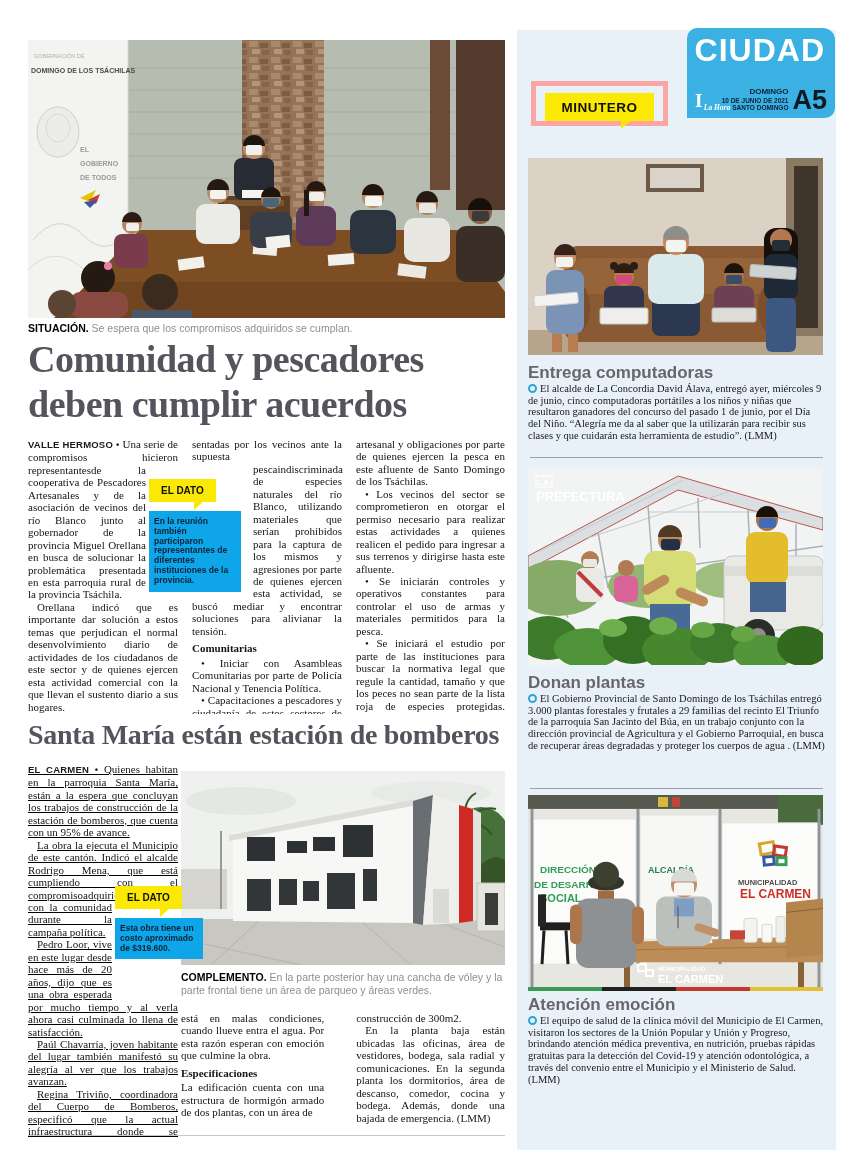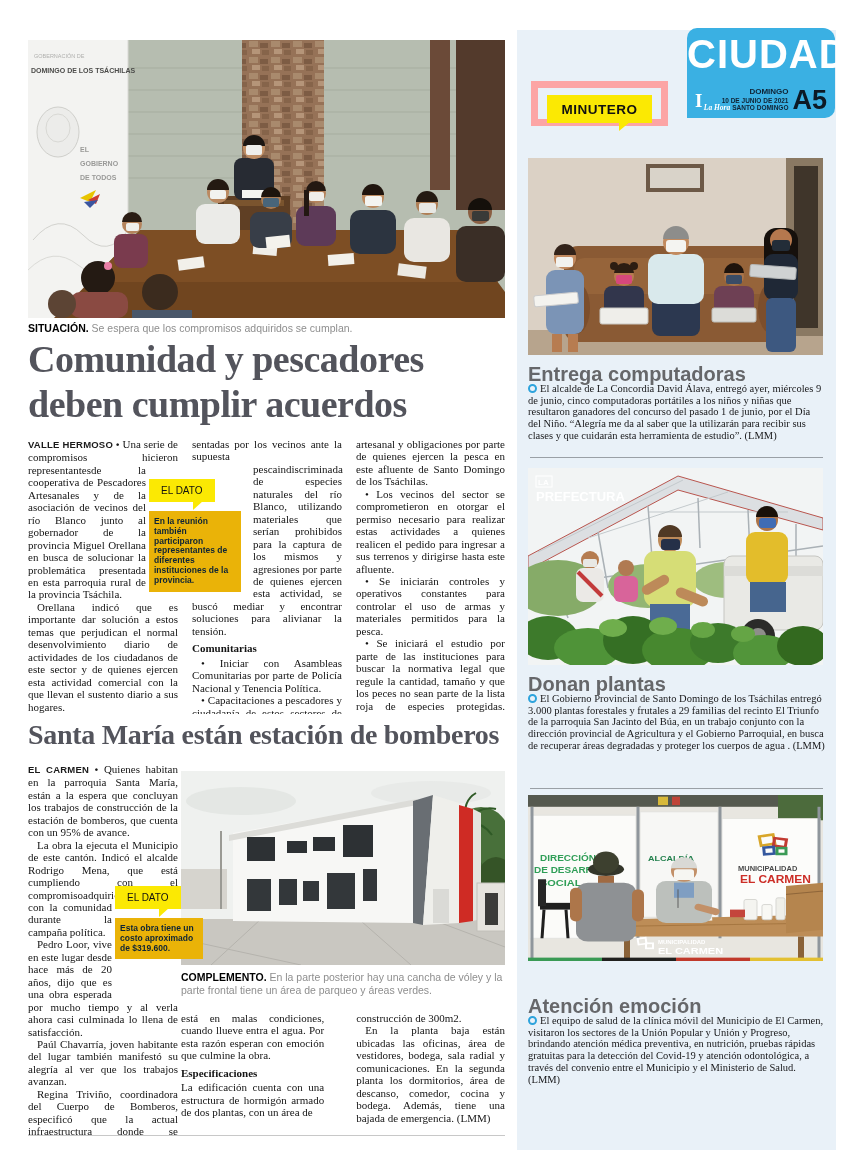--- a/index.html
+++ b/index.html
@@ -6,49 +6,49 @@
   #page{position:relative;width:843px;height:1165px;background:#ffffff;overflow:hidden;
         font-family:"Liberation Sans",sans-serif;}
   .abs{position:absolute;}
 
   
   .sidebar-bg{left:517px;top:30px;width:319px;height:1120px;background:#e9f1f8;}
 
   
   .ciudad{left:687px;top:28px;width:148px;height:90px;background:#3ab0e3;
           border-radius:10px 12px 10px 0;}
-  .ciudad-title{font-weight:700;font-size:40px;letter-spacing:1px;color:#fff;
+  .ciudad-title{font-weight:700;font-size:32px;letter-spacing:1px;color:#fff;
                 text-align:right;padding:4px 10px 0 0;}
   .ciudad-bottom{position:absolute;left:8px;right:8px;bottom:6px;display:flex;
                  align-items:flex-end;}
   .roman{font-family:"Liberation Serif",serif;font-weight:700;font-size:19px;color:#fff;}
   .date-stack{margin-left:auto;text-align:right;color:#0f2233;line-height:1.1;}
   .d1{font-weight:800;font-size:8px;}
   .d2{font-weight:700;font-size:6.5px;}
   .d3{font-weight:700;font-size:6.5px;}
   .brand{font-family:"Liberation Serif",serif;font-style:italic;font-weight:700;
          font-size:7.5px;color:#fff;margin-right:2px;}
   .pageno{font-weight:700;font-size:27px;color:#0c1a26;margin-left:4px;line-height:.9;}
 
   
-  .minutero{left:531px;top:81px;width:137px;height:45px;border:7px solid #fca5a5;
+  .minutero{left:531px;top:81px;width:137px;height:45px;border:5px solid #fca5a5;
             box-sizing:border-box;padding:7px 9px;background:transparent;}
   .min-tag{position:relative;background:#fbe903;height:28px;display:flex;align-items:center;
            justify-content:center;font-weight:700;font-size:13.5px;letter-spacing:.5px;color:#111;}
   .min-tag::after{content:"";position:absolute;right:22px;bottom:-8px;
                   border-top:9px solid #fbe903;border-right:11px solid transparent;}
 
   
   .ph{display:block;width:100%;height:100%;}
   svg text{font-family:"Liberation Sans",sans-serif;}
   .photo1{left:28px;top:40px;width:477px;height:278px;}
   .photoD{left:181px;top:771px;width:324px;height:194px;}
   .sb-photoA{left:528px;top:158px;width:295px;height:197px;}
   .sb-photoB{left:528px;top:468px;width:295px;height:197px;}
-  .sb-photoC{left:528px;top:795px;width:295px;height:166px;}
+  .sb-photoC{left:528px;top:795px;width:295px;height:196px;}
 
   
   .caption{font-size:10.5px;color:#8e8e8e;line-height:13px;}
   .caption b{color:#000;}
   .cap1{left:28px;top:322px;width:477px;}
   .cap2{left:181px;top:971px;width:324px;}
   .h1{left:28px;top:337px;width:480px;font-family:"Liberation Serif",serif;font-weight:700;
       font-size:38px;line-height:45px;color:#53545c;letter-spacing:-.5px;}
   .h2{left:28px;top:718px;width:480px;font-family:"Liberation Serif",serif;font-weight:700;
       font-size:28px;line-height:33px;color:#53545c;letter-spacing:-.3px;}
@@ -56,40 +56,40 @@
   
   .bodytext p{margin:0;font-family:"Liberation Serif",serif;font-size:11px;
               line-height:12.45px;color:#141414;text-align:justify;}
   .bodytext p.ind{text-indent:9px;}
   .dateline{font-family:"Liberation Sans",sans-serif;font-weight:700;font-size:9.5px;
             letter-spacing:.2px;color:#1a1a1a;}
   .subhead{font-family:"Liberation Sans",sans-serif;font-weight:700;font-size:11px;
            color:#111;margin:5px 0 2px 0 !important;text-align:left !important;text-indent:0 !important;}
   .art1cols{left:28px;top:438px;width:477px;height:276px;display:flex;gap:14px;overflow:hidden;}
   .acol1{width:150px;}.acol2{width:150px;}.acol3{width:149px;}
-  .art2col1{left:28px;top:763px;width:150px;height:374px;overflow:hidden;}
+  .art2col1{left:28px;top:763px;width:150px;height:374px;overflow:hidden;text-decoration:underline;}
   .art2cols{left:181px;top:1012px;width:324px;height:122px;display:flex;gap:32px;overflow:hidden;}
   .bcolA{width:152px;}.bcolB{width:158px;}
   .fr{float:right;width:28px;height:112px;margin:2px 0 2px 4px;}
   .fl{float:left;width:56px;height:124px;margin:2px 5px 2px 0;}
   .fr2{float:right;width:62px;height:98px;margin:2px 0 2px 4px;}
 
   
   .eldato{z-index:6;}
   .eldato1{left:149px;top:479px;width:92px;}
   .eldato2{left:115px;top:886px;width:88px;}
   .eldato .tag{position:relative;display:inline-block;background:#fbe903;
-               font-weight:400;font-size:10px;color:#111;padding:6px 12px;}
+               font-weight:700;font-size:10px;color:#111;padding:6px 12px;}
   .eldato .tag::after{content:"";position:absolute;right:12px;bottom:-8px;
                       border-top:9px solid #fbe903;border-right:10px solid transparent;}
-  .eldato .bodybox{margin-top:9px;background:#eab308;color:#0d2436;font-weight:700;
+  .eldato .bodybox{margin-top:9px;background:#0ea5e9;color:#0d2436;font-weight:700;
                    font-size:8.5px;line-height:9.8px;padding:6px 5px;}
 
   
-  .sb-head{font-weight:700;font-size:20px;color:#66676a;}
+  .sb-head{font-weight:700;font-size:17px;color:#66676a;}
   .sb-headA{left:528px;top:363px;width:300px;}
   .sb-headB{left:528px;top:673px;width:300px;}
   .sb-headC{left:528px;top:995px;width:300px;}
   .sb-text{font-family:"Liberation Serif",serif;font-size:10.5px;line-height:11.7px;color:#18181a;}
   .sb-text p{margin:0;}
   .sb-textA{left:528px;top:383px;width:297px;}
   .sb-textB{left:528px;top:693px;width:297px;}
   .sb-textC{left:528px;top:1015px;width:297px;}
   .sb-bullet{display:inline-block;width:5px;height:5px;border:2px solid #2da3dc;
              border-radius:50%;margin-right:3px;vertical-align:-1px;background:#e9f1f8;}
@@ -328,21 +328,21 @@
   </div>
 
   <div class="abs art2cols bodytext">
     <div class="bcolA">
       <p>está en malas condiciones, cuando llueve entra el agua. Por esta razón esperan con emoción que culmine la obra.</p>
       <p class="subhead">Especificaciones</p>
       <p>La edificación cuenta con una estructura de hormigón armado de dos plantas, con un área de</p>
     </div>
     <div class="bcolB">
       <p>construcción de 300m2.</p>
-      <p class="ind">En la planta baja están ubicadas las oficinas, área de vestidores, bodega, sala radial y comunicaciones. En la segunda planta los dormitorios, área de descanso, comedor, cocina y bodega. Además, tiene una bajada de emergencia. (LMM)</p>
+      <p class="ind">En la planta baja están ubicadas las oficinas, área de vestidores, bodega, sala radial y comunicaciones. En la segunda planta los dormitorios, área de descanso, comedor, cocina y bodega. Además, donde una bajada de emergencia. (LMM)</p>
     </div>
   </div>
 
   <div class="abs rule-bottom"></div>
 
   <div class="abs sb-photoA">
     <svg class="ph" viewBox="0 0 295 197" preserveAspectRatio="none">
       <rect width="295" height="197" fill="#dbd1c5"></rect>
       <rect y="172" width="295" height="25" fill="#b7a48d"></rect>
       <rect x="118" y="6" width="58" height="28" fill="#6d5947"></rect>

